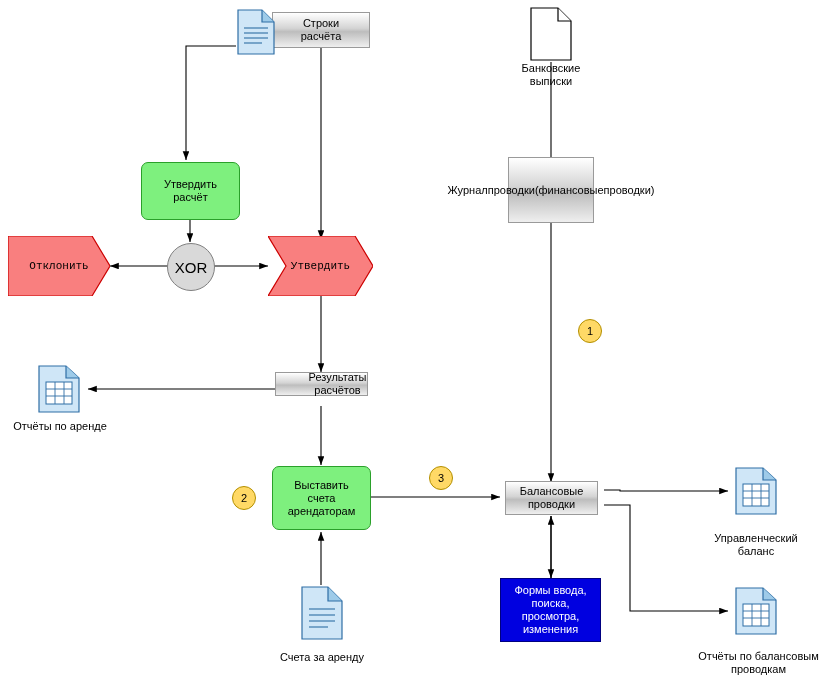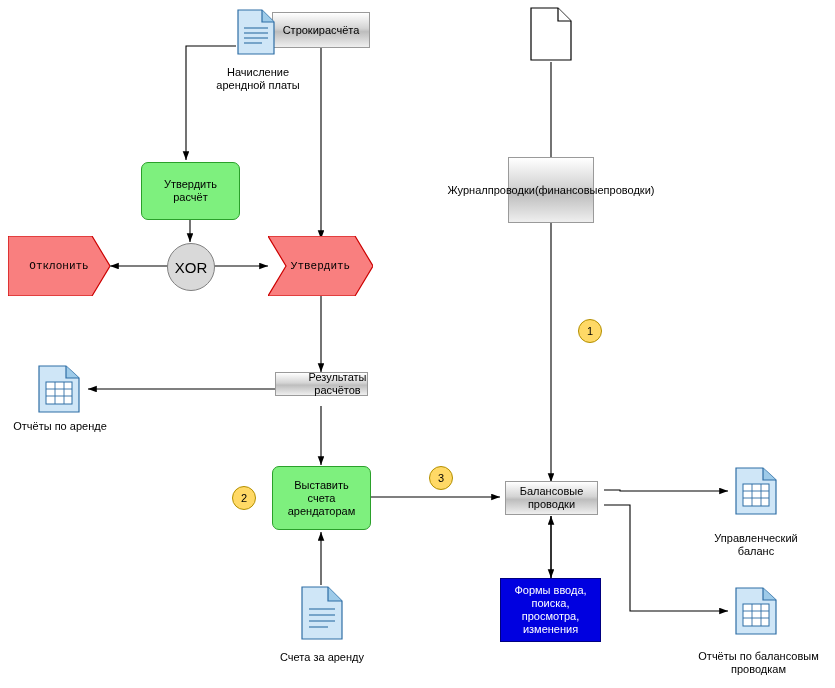--- a/index.html
+++ b/index.html
@@ -159,21 +159,21 @@
       <path d="M604,490 L620,490 L620,491 L728,491"></path>
 
       <path d="M604,505 L630,505 L630,611 L728,611"></path>
 
       <path d="M551,516 L551,578"></path>
 
       <path d="M551,578 L551,516"></path>
     </g>
   </svg>
 
-  <div class="node band" style="left:272px; top:12px; width:98px; height:36px; flex-direction:row;">
+  <div class="node band" style="left:272px; top:12px; width:98px; height:36px; flex-direction:column;">
     <span>Строки</span>
     <span>расчёта</span>
   </div>
 
   <div class="icon-node" style="left:232px; top:8px;">
     <svg width="48" height="48" viewBox="0 0 48 48">
       <path d="M6,2 L30,2 L42,14 L42,46 L6,46 Z" fill="#cfe6f7" stroke="#2f6ea5" stroke-width="1.2"></path>
       <path d="M30,2 L30,14 L42,14" fill="#9ecbe9" stroke="#2f6ea5" stroke-width="1.2"></path>
       <g stroke="#2f6ea5" stroke-width="1.1">
         <line x1="12" y1="20" x2="36" y2="20"></line>
@@ -183,25 +183,25 @@
       </g>
     </svg>
   </div>
 
   <div class="icon-node" style="left:528px; top:6px;">
     <svg width="46" height="56" viewBox="0 0 46 56">
       <path d="M3,2 L30,2 L43,15 L43,54 L3,54 Z" fill="#ffffff" stroke="#000000" stroke-width="1.2"></path>
       <path d="M30,2 L30,15 L43,15" fill="#ffffff" stroke="#000000" stroke-width="1.2"></path>
     </svg>
   </div>
-
-  <div class="caption" style="left:188px; top:66px; width:140px;">
-    <div>Начисление</div>
-    <div>арендной платы</div>
-  </div>
+  <div class="caption" style="left:501px; top:62px; width:100px;">
+    <div>Банковские</div>
+    <div>выписки</div>
+  </div>
+
 
   <div class="node proc-green" style="left:141px; top:162px; width:99px; height:58px; flex-direction:column;">
     <span>Утвердить</span>
     <span>расчёт</span>
   </div>
 
   <div class="hexa" style="left:8px; top:236px; width:102px; height:60px;">
     <svg class="hx-svg" width="102" height="60" viewBox="0 0 102 60">
       <path d="M0,0 L84,0 L102,30 L84,60 L0,60 Z" fill="#f97f7f" stroke="#cc0000" stroke-width="1.2"></path>
     </svg>

